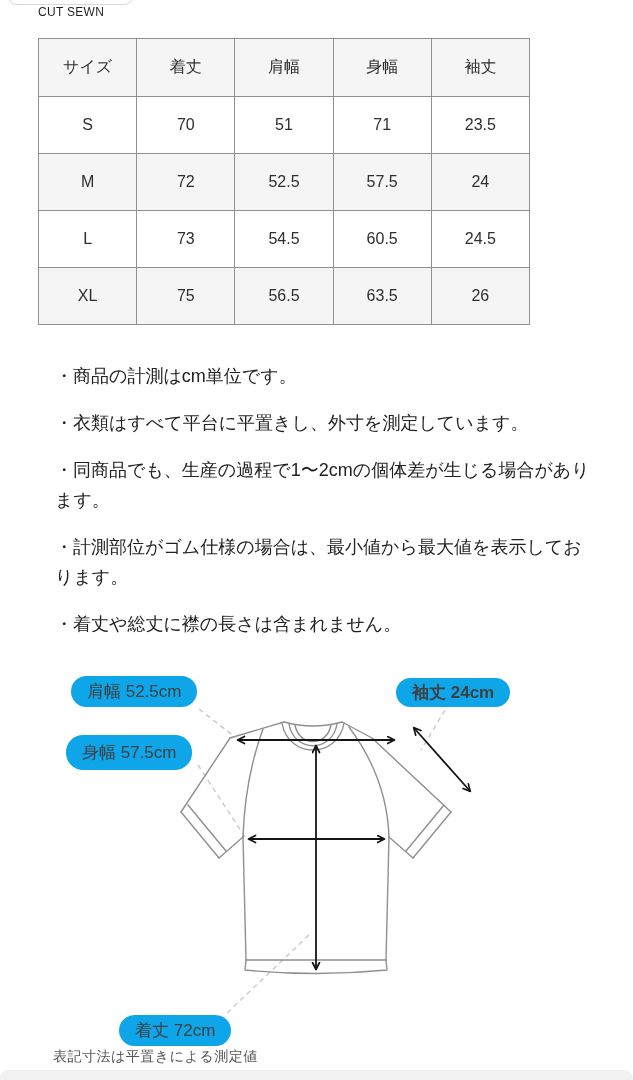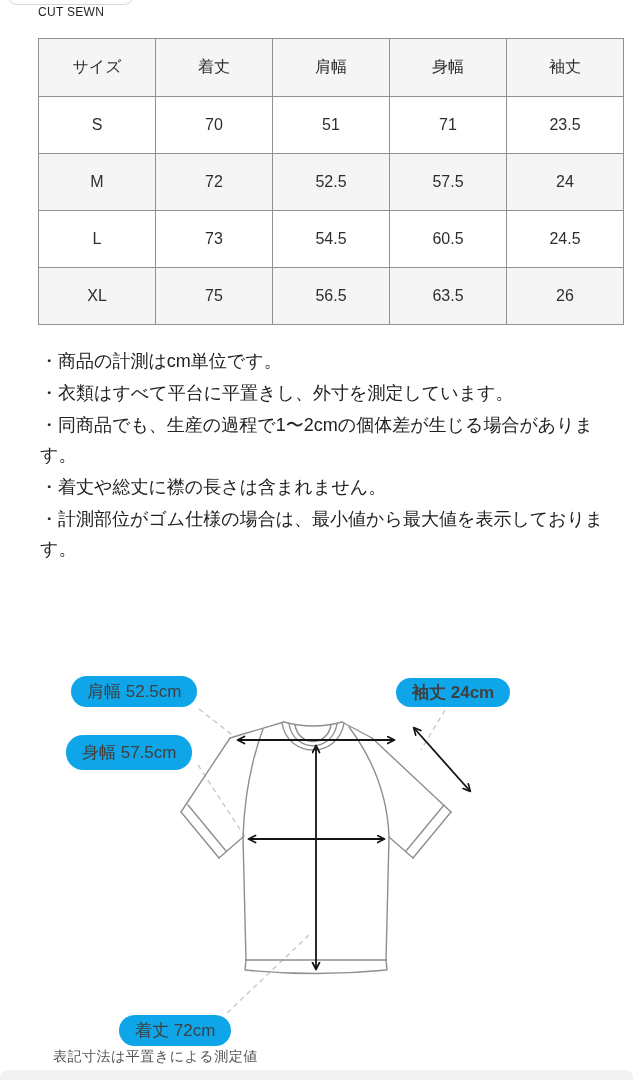--- a/index.html
+++ b/index.html
@@ -27,21 +27,21 @@
     left: 38px; top: 5px;
     font-size: 12px;
     color: #1f1f1f;
     letter-spacing: 0.3px;
   }
 
   
   table.size-table {
     position: absolute;
     left: 38px; top: 38px;
-    width: 586px;
+    width: 492px;
     border-collapse: collapse;
     table-layout: fixed;
     font-size: 16px;
     color: #2e2e2e;
   }
   table.size-table th, table.size-table td {
     border: 1px solid #919191;
     text-align: center;
     vertical-align: middle;
     font-weight: normal;
@@ -52,21 +52,21 @@
 
   
   .notes {
     position: absolute;
     left: 38px; top: 344px;
     width: 570px;
     font-size: 18px;
     line-height: 30px;
     color: #222;
   }
-  .notes .note { margin: 2px; }
+  .notes .note { margin: 17px; }
 
   
   .diagram {
     position: absolute;
     left: 0; top: 658px;
     width: 633px; height: 412px;
   }
   .diagram svg { position: absolute; left: 0; top: 0; }
   .pill {
     position: absolute;
@@ -148,22 +148,22 @@
       <td>63.5</td>
       <td>26</td>
     </tr>
   </tbody>
 </table>
 
 <div class="notes">
   <p class="note">・商品の計測はcm単位です。</p>
   <p class="note">・衣類はすべて平台に平置きし、外寸を測定しています。</p>
   <p class="note">・同商品でも、生産の過程で1〜2cmの個体差が生じる場合があります。</p>
+  <p class="note">・計測部位がゴム仕様の場合は、最小値から最大値を表示しております。</p>
   <p class="note">・着丈や総丈に襟の長さは含まれません。</p>
-  <p class="note">・計測部位がゴム仕様の場合は、最小値から最大値を表示しております。</p>
 </div>
 
 <div class="diagram">
   <svg width="633" height="412" viewBox="0 0 633 412">
     <defs>
       <marker id="ah" markerWidth="11" markerHeight="10" refX="7.5" refY="4.5" orient="auto-start-reverse" markerUnits="userSpaceOnUse">
         <path d="M1,1 L8,4.5 L1,8" fill="none" stroke="#141414" stroke-width="1.7" stroke-linecap="round" stroke-linejoin="round"></path>
       </marker>
     </defs>
 

